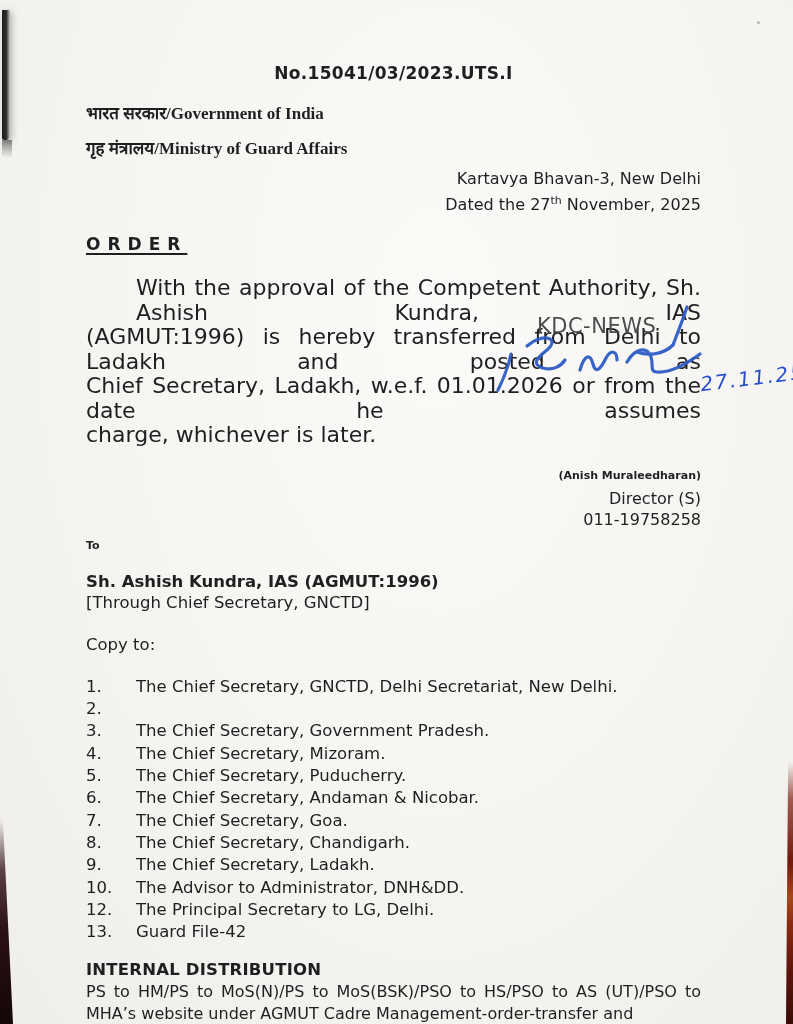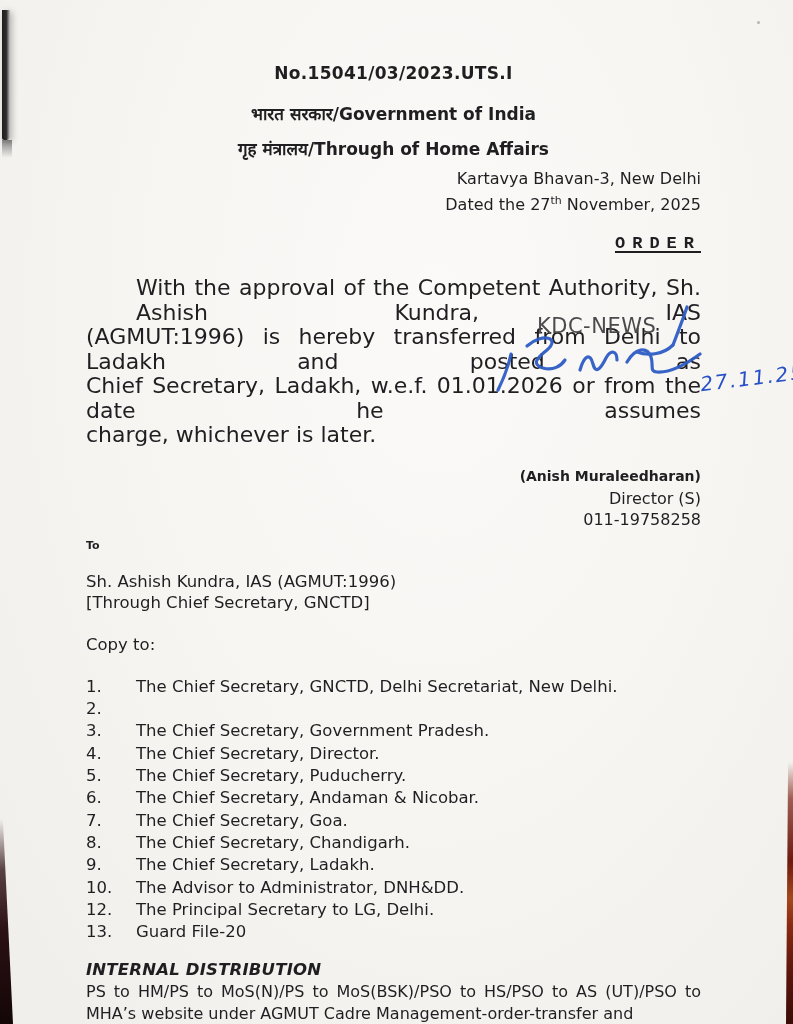--- a/index.html
+++ b/index.html
@@ -36,48 +36,48 @@
       rgba(122,30,16,0) 0%, rgba(122,30,16,.7) 14%,
       #6e1a0e 38%, #a4491c 52%, #8a2a12 62%, #5c150c 80%, #3a0d07 100%);
     clip-path:polygon(30% 0, 100% 0, 100% 100%, 0 100%);
   }
   .speck { position:absolute; border-radius:50%; background:#6a6a6a; opacity:.45; }
 
   
   .content { position:relative; padding:50px 92px 0 86px; }
 
   .ref-no   { margin-top:12px; text-align:center; font-weight:bold; font-size:17px; letter-spacing:.3px; line-height:22px; }
-  .org-line { margin-top:19px; text-align:center; font-weight:bold; font-size:17px; line-height:22px; }
+  .org-line { margin-top:19px; text-align:left; font-weight:bold; font-size:17px; line-height:22px;font-family:Liberation Serif, serif; }
   .org-line + .org-line { margin-top:13px; }
   .place-date { margin-top:8px; text-align:right; font-size:16px; line-height:22px; }
   .place-date sup { font-size:11px; }
 
   .order-title {
-    margin-top:16px; text-align:right; font-weight:bold; font-size:17px;
-    letter-spacing:7px; line-height:24px;font-family:Liberation Mono, monospace;
+    margin-top:16px; text-align:left; font-weight:bold; font-size:17px;
+    letter-spacing:7px; line-height:24px;
   }
   .order-title span { text-decoration:underline; text-underline-offset:3px; text-decoration-thickness:2px; }
 
   .para { margin-top:20px; font-size:22px; line-height:24.5px; }
   .jline { text-align:justify; text-align-last:justify; }
   .indent { padding-left:50px; }
 
-  .sig-name  { margin-top:16px; text-align:right; font-weight:bold; font-size:14px; line-height:24px; }
+  .sig-name  { margin-top:16px; text-align:right; font-weight:bold; font-size:11px; line-height:24px; }
   .sig-role  { text-align:right; font-size:16px; line-height:21.5px; }
 
   .to-label  { margin-top:4px; font-weight:bold; font-size:11px; line-height:22px; }
   .to-line   { font-size:16.5px; line-height:21.5px; }
-  .to-line.first { margin-top:14px; }
+  .to-line.first { margin-top:14px;font-weight:bold; }
   .copy-label{ margin-top:20px; font-size:16.5px; line-height:22px; }
 
   .copy-list { margin-top:20px; }
   .row { display:flex; font-size:16.5px; line-height:22.3px; }
   .row .num { width:50px; flex:0 0 50px; }
 
-  .internal-heading { margin-top:16px; font-weight:bold; font-size:16.5px; letter-spacing:.2px; line-height:22px;font-style:italic; }
+  .internal-heading { margin-top:16px; font-weight:bold; font-size:16.5px; letter-spacing:.2px; line-height:22px; }
   .internal-line { font-size:16px; line-height:21.5px; }
 
   
   .watermark {
     position:absolute; left:537px; top:314px;
     font-size:21px; color:#4b4b4d; letter-spacing:.5px; font-weight:500;
   }
   .ink-signature { position:absolute; left:395px; top:262px; width:320px; height:140px; }
   .hand-date {
     position:absolute; left:700px; top:366px;
@@ -94,21 +94,21 @@
   <div class="edge-top-left"></div>
   <div class="edge-bottom-left"></div>
   <div class="edge-bottom-right"></div>
   <div class="speck" style="left:757px; top:21px; width:3px; height:3px;"></div>
 
   <div class="content">
 
     <div class="ref-no">No.15041/03/2023.UTS.I</div>
 
     <div class="org-line">भारत सरकार/Government of India</div>
-    <div class="org-line">गृह मंत्रालय/Through of Home Affairs</div>
+    <div class="org-line">गृह मंत्रालय/Ministry of Guard Affairs</div>
 
     <div class="place-date">
       <div>Kartavya Bhavan-3, New Delhi</div>
       <div><span>Dated the 27</span><sup>th</sup><span> November, 2025</span></div>
     </div>
 
     <div class="order-title"><span>ORDER</span></div>
 
     <div class="para">
       <div class="jline indent">With the approval of the Competent Authority, Sh. Ashish Kundra, IAS</div>
@@ -134,21 +134,21 @@
         </div>
       <div class="row">
           <span class="num">2.</span>
         </div>
       <div class="row">
           <span class="num">3.</span>
           <span>The Chief Secretary, Government Pradesh.</span>
         </div>
       <div class="row">
           <span class="num">4.</span>
-          <span>The Chief Secretary, Director.</span>
+          <span>The Chief Secretary, Mizoram.</span>
         </div>
       <div class="row">
           <span class="num">5.</span>
           <span>The Chief Secretary, Puducherry.</span>
         </div>
       <div class="row">
           <span class="num">6.</span>
           <span>The Chief Secretary, Andaman &amp; Nicobar.</span>
         </div>
       <div class="row">
@@ -166,21 +166,21 @@
       <div class="row">
           <span class="num">10.</span>
           <span>The Advisor to Administrator, DNH&amp;DD.</span>
         </div>
       <div class="row">
           <span class="num">12.</span>
           <span>The Principal Secretary to LG, Delhi.</span>
         </div>
       <div class="row">
           <span class="num">13.</span>
-          <span>Guard File-20</span>
+          <span>Guard File-42</span>
         </div>
     </div>
 
     <div class="internal-heading">INTERNAL DISTRIBUTION</div>
     <div class="internal-line jline">PS to HM/PS to MoS(N)/PS to MoS(BSK)/PSO to HS/PSO to AS (UT)/PSO to</div>
     <div class="internal-line">MHA’s website under AGMUT Cadre Management-order-transfer and posting.</div>
 
   </div>
 
   <div class="watermark">KDC-NEWS</div>

